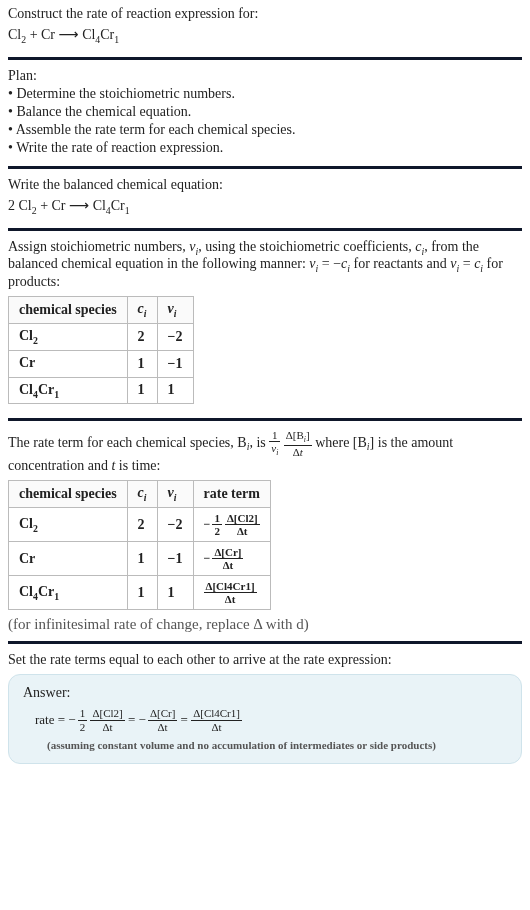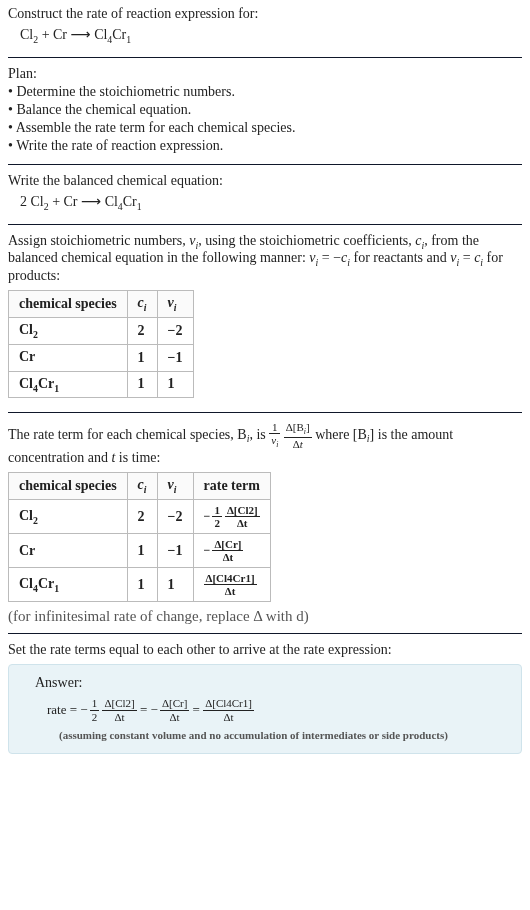--- a/index.html
+++ b/index.html
@@ -8,21 +8,21 @@
     font-family: Georgia, 'Times New Roman', serif;
     font-size: 14px;
     color: #222;
     background: #fff;
     width: 530px;
   }
   .page {
     padding: 6px 8px;
   }
   .section {
-    border-bottom: 1px solid #0f172a;
+    border-bottom: 3px solid #0f172a;
     padding: 8px 0;
   }
   .section:first-child { padding-top: 0; }
   .sub { font-size: 0.7em; vertical-align: sub; }
   .italic { font-style: italic; }
   .plan-line { margin: 2px 0; }
   table.data {
     border-collapse: collapse;
     margin: 6px 0;
   }
@@ -39,31 +39,31 @@
     text-align: center;
     vertical-align: middle;
     font-size: 11px;
   }
   .frac .num { display: block; border-bottom: 1px solid #222; padding: 0 2px; line-height: 1.1; }
   .frac .den { display: block; padding: 0 2px; line-height: 1.1; }
   .small-note { font-size: 15px; color: #555; margin-top: 4px; }
   .answer-box {
     background: #e9f3f7;
     border: 1px solid #cfe3eb;
-    border-radius: 4px;
-    padding: 10px 14px 12px 26px;
+    border-radius: 12px;
+    padding: 10px 14px 12px 14px;
     margin-top: 6px;
   }
   .answer-box .ans-label { margin-bottom: 6px; }
   .answer-box .rate-line { margin-left: 12px; font-size: 13px; }
   .answer-box .assume { margin-left: 24px; font-size: 11px; color: #555; margin-top: 6px; font-weight: bold; }
   .inline-mid { vertical-align: middle; }
   .neg { margin-right: 2px; }
   .row-term { white-space: nowrap; font-size: 12px; }
-  .math-line { margin: 4px 12px; }
+  .math-line { margin: 4px 0; }
 </style>
 </head>
 <body>
 
 <div class="page">
 
   <div class="section">
     <div>Construct the rate of reaction expression for:</div>
     <div class="math-line">
       <span><span>Cl</span><span class="sub">2</span></span><span> + Cr </span><span>⟶</span><span><span> Cl</span><span class="sub">4</span><span>Cr</span><span class="sub">1</span></span>

